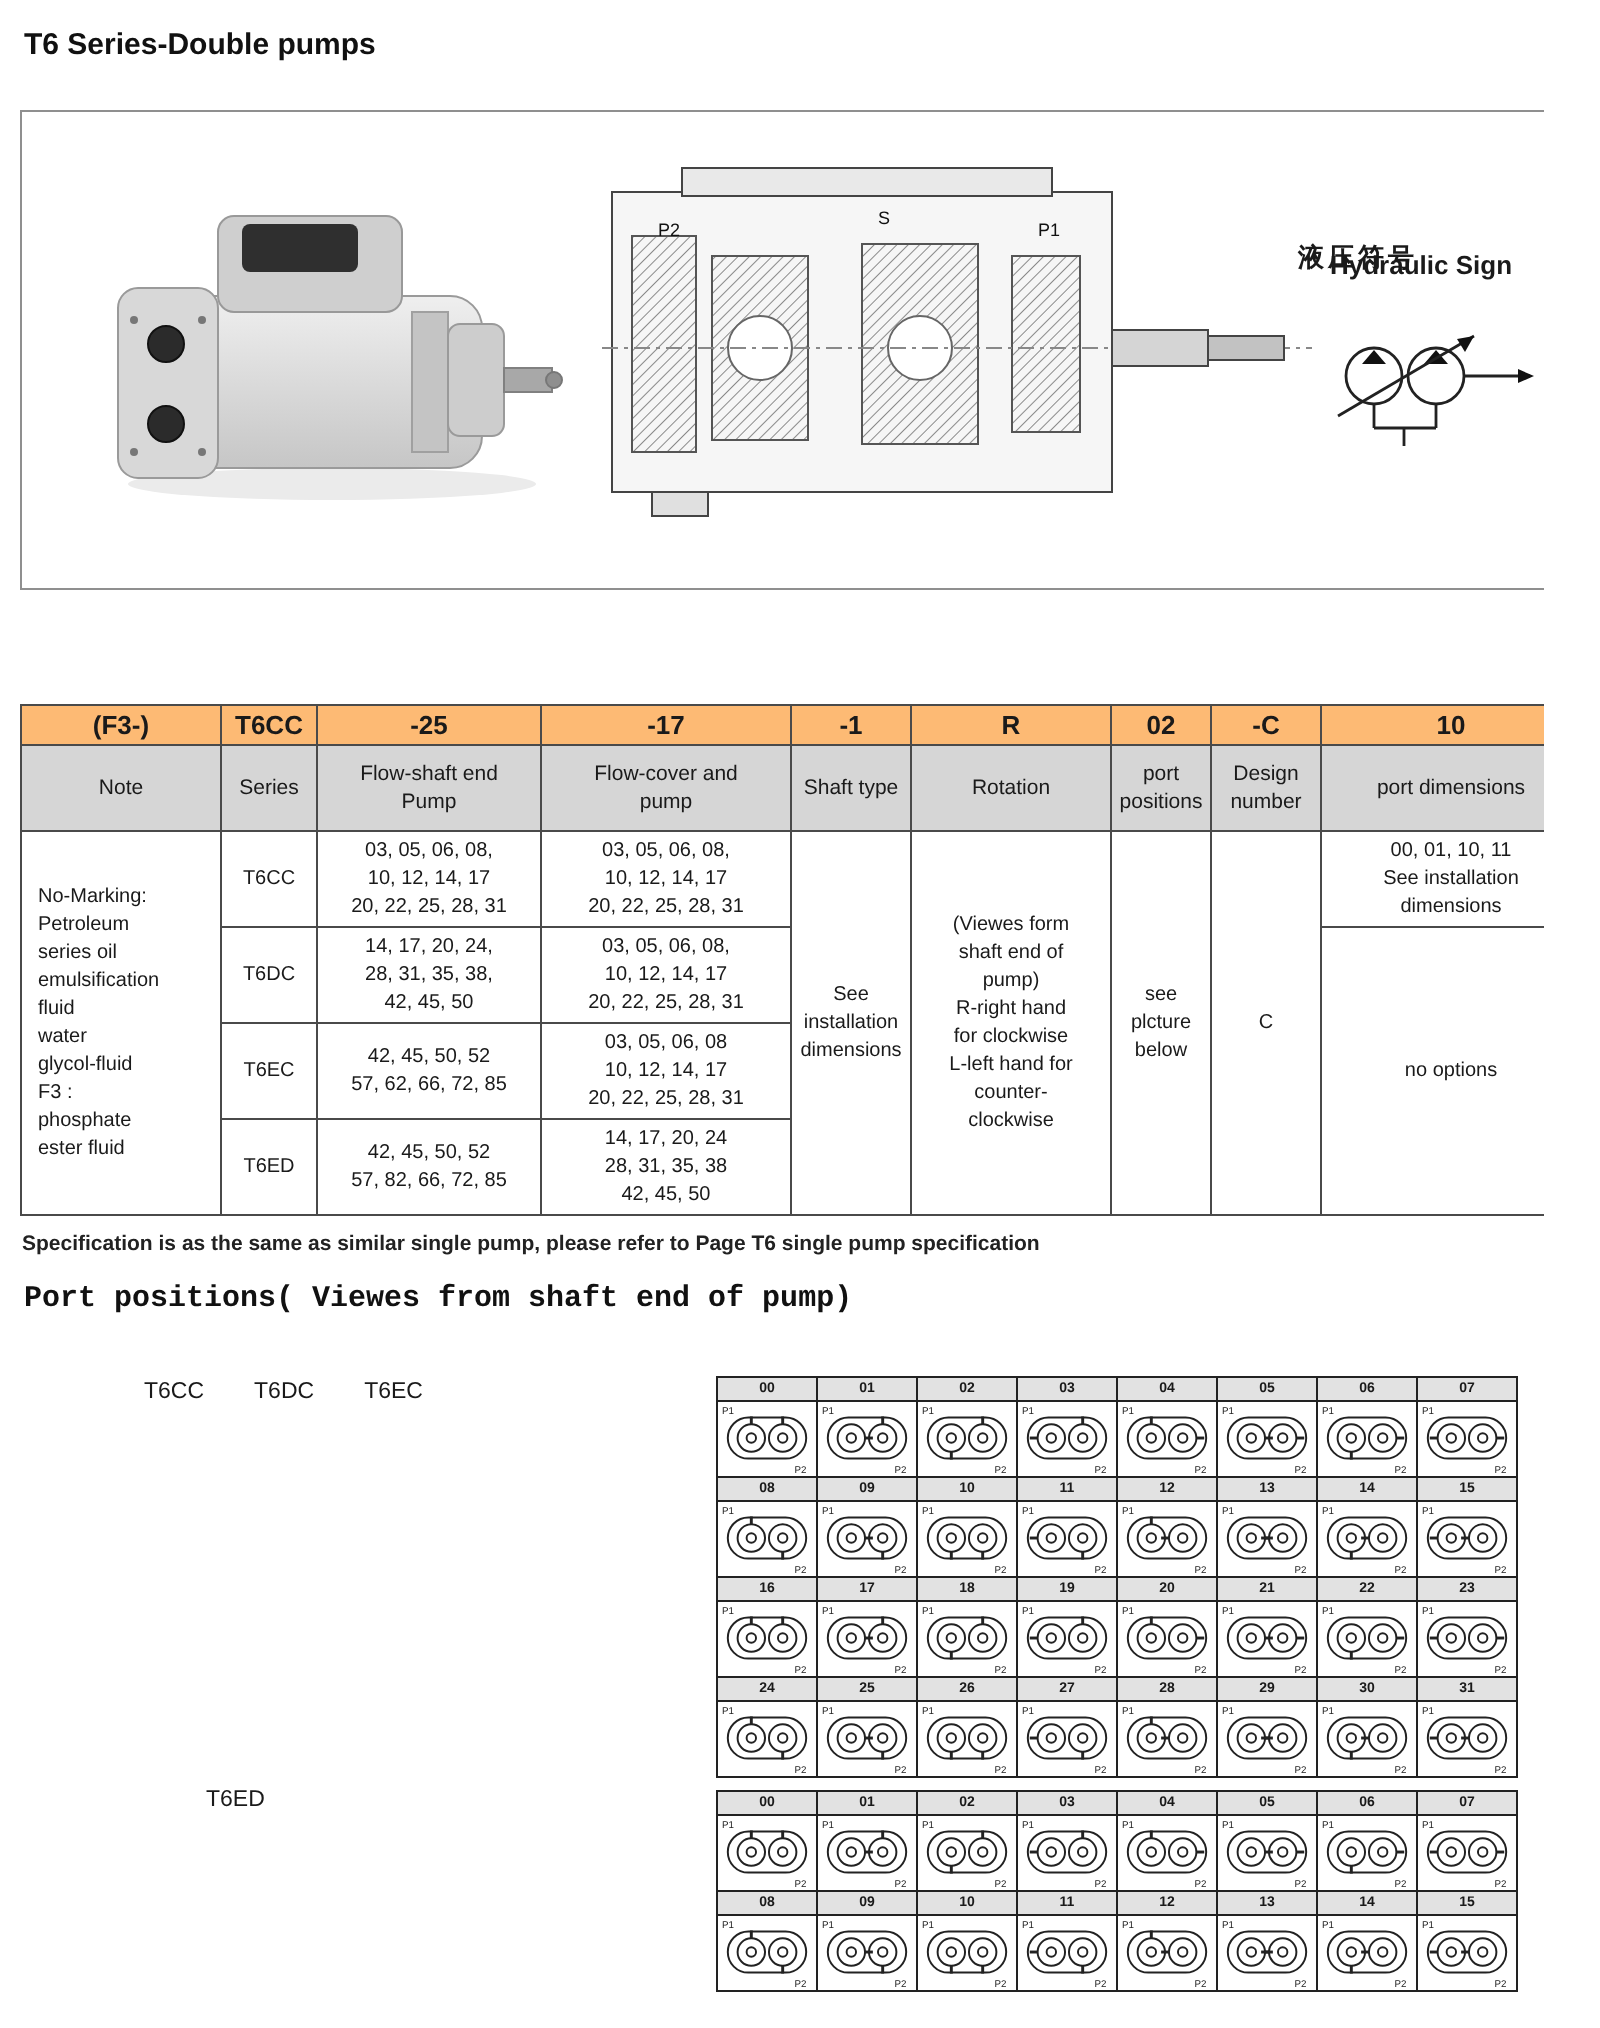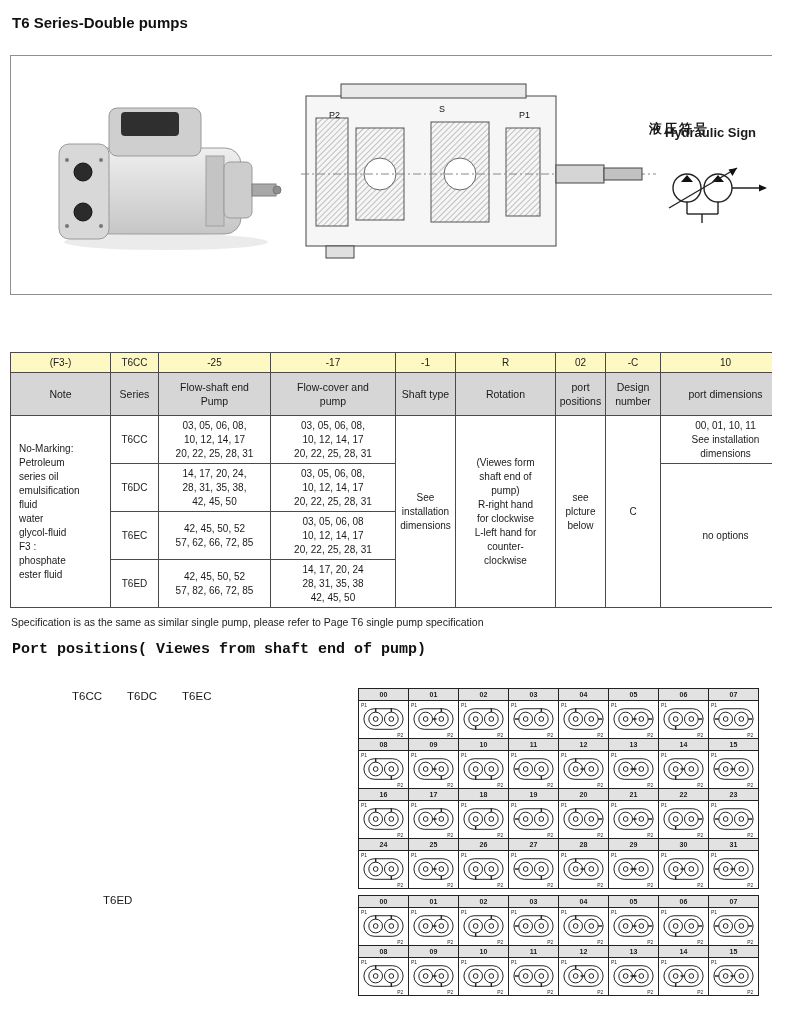--- a/index.html
+++ b/index.html
@@ -24,28 +24,28 @@
   .hyd-en { position:absolute; left:628px; top:69px; font-size:13px; font-weight:bold;margin-left:26px; }
 
   .model-table {
     position:absolute; left:10px; top:352px; width:780px;
     border-collapse:collapse; table-layout:fixed;
   }
   .model-table th, .model-table td {
     border:1px solid #4a4a4a; text-align:center; vertical-align:middle;
     padding:2px 3px; font-weight:normal; overflow:hidden;
   }
-  .code-row th { background:#fef9c3; height:15px; font-size:10px; }
+  .code-row th { background:#fdba74; height:15px; font-size:13px;font-weight:bold; }
   .label-row th { background:#d6d6d6; height:38px; font-size:10.5px; line-height:1.35; }
   .model-table td { font-size:10px; line-height:1.4; }
   .model-table tr.body { height:48px; }
   .note-cell { text-align:left !important; padding-left:8px !important; }
   .preline { white-space:pre-line; }
 
-  .footnote { position:absolute; left:11px; top:616px; font-size:10.5px; color:#222; }
+  .footnote { position:absolute; left:11px; top:616px; font-size:10.5px; color:#222;font-weight:bold; }
 
   .series-labels { position:absolute; left:72px; top:690px; font-size:11.5px; font-weight:500; }
   .series-labels span { margin-right:22px; }
   .t6ed-label { position:absolute; left:103px; top:894px; font-size:11.5px; font-weight:500; }
 
   .pgrid {
     position:absolute; display:grid; grid-template-columns:repeat(8,50px);
     border-top:1px solid #222; border-left:1px solid #222; background:#fff;
   }
   .grid-1 { left:358px; top:688px; }

